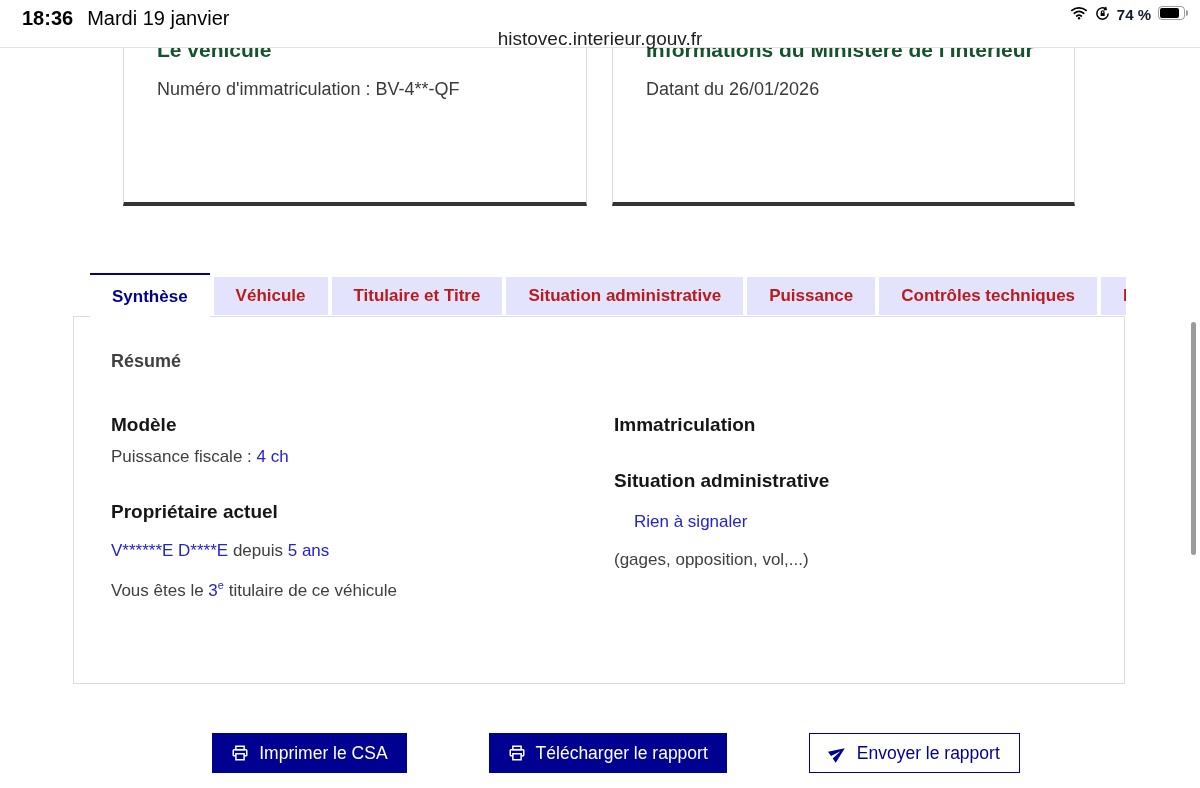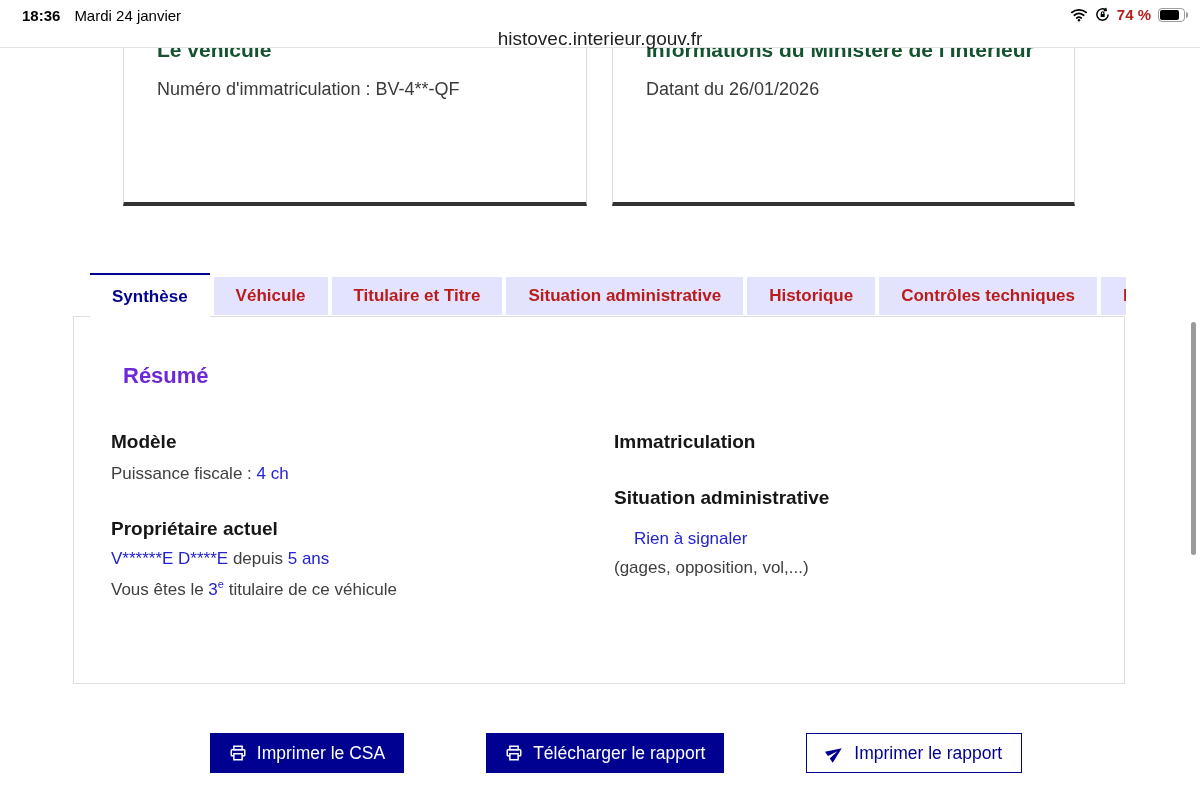--- a/index.html
+++ b/index.html
@@ -5,23 +5,23 @@
   html,body{margin:0;padding:0;background:#fff;}
   #screen{
     position:relative;width:1200px;height:788px;overflow:hidden;background:#fff;
     font-family:"Liberation Sans",sans-serif;color:#1a1a1a;
   }
   
   .toolbar{
     position:absolute;top:0;left:0;right:0;height:47px;background:#ffffff;
     border-bottom:1px solid #e4e4e6;z-index:10;
   }
-  .status-left{position:absolute;left:22px;top:7px;font-size:15px;color:#000;display:flex;gap:14px;align-items:center;}
+  .status-left{position:absolute;left:22px;top:7px;font-size:20px;color:#000;display:flex;gap:14px;align-items:center;}
   .status-time{font-weight:bold;}
-  .status-right{position:absolute;right:12px;top:6px;display:flex;align-items:center;gap:7px;font-size:15px;color:#b91c1c;font-weight:bold;}
+  .status-right{position:absolute;right:12px;top:6px;display:flex;align-items:flex-start;gap:7px;font-size:15px;color:#0f172a;font-weight:bold;}
   .status-right svg{display:block;}
   .battery{position:relative;width:25px;height:12px;border:1px solid rgba(0,0,0,.38);border-radius:4px;margin-right:3px;}
   .battery-level{position:absolute;top:1px;left:1px;bottom:1px;width:74%;background:#000;border-radius:2px;}
   .battery-cap{position:absolute;right:-4px;top:3px;width:2.5px;height:6px;background:rgba(0,0,0,.38);border-radius:0 2px 2px 0;}
   .url-bar{position:absolute;top:28px;left:0;right:0;text-align:center;font-size:19px;color:#1f1f22;}
   
   .cards-row{position:absolute;left:123px;top:20px;display:flex;gap:25px;z-index:1;}
   .card{box-sizing:border-box;width:464px;height:186px;background:#fff;
     border:1px solid #dcdcdc;border-bottom:4px solid #333;padding:14px 28px 0 33px;}
   .card:last-child{width:463px;}
@@ -29,28 +29,28 @@
   .card-line{font-size:18px;color:#3a3a3a;margin-top:14px;}
   
   .tablist{position:absolute;left:90px;top:273px;width:1036px;height:45px;display:flex;gap:4px;
     overflow:hidden;white-space:nowrap;z-index:3;}
   .tab{flex:0 0 auto;box-sizing:border-box;height:38px;margin-top:4px;background:#e3e3fd;
     color:#b91c1c;font-weight:bold;font-size:17px;padding:0 22px;display:flex;align-items:center;cursor:pointer;}
   .tab.active{height:45px;margin-top:0;background:#fff;color:#000091;border-top:2px solid #000091;}
   
   .panel{position:absolute;left:73px;top:316px;width:1052px;height:368px;box-sizing:border-box;
     background:#fff;border:1px solid #ddd;padding:34px 30px 0 37px;z-index:2;}
-  .panel-heading{font-size:22px;font-weight:bold;color:#6d28d9;margin:12px;}
+  .panel-heading{font-size:18px;font-weight:bold;color:#404040;margin:0;}
   .columns{display:flex;margin-top:42px;}
   .col-left{width:503px;flex:0 0 auto;}
   .col-right{flex:1;}
   .section-heading{font-size:19px;font-weight:bold;color:#161616;margin:0;}
   .line{font-size:17px;color:#3f3f3f;}
   .blue{color:#2323d0;}
-  .mt20{margin-top:20px;} .mt10{margin-top:11px;} .mt34{margin-top:34px;} .mt5{margin-top:9px;}
+  .mt20{margin-top:20px;} .mt10{margin-top:11px;} .mt34{margin-top:34px;} .mt5{margin-top:18px;}
   .indent{padding-left:20px;}
   sup{font-size:11px;}
   
   .actions{position:absolute;top:733px;left:16px;width:100%;display:flex;justify-content:center;gap:82px;z-index:1;}
   .btn{box-sizing:border-box;height:40px;display:flex;align-items:center;gap:10px;padding:0 19px;
     font-family:inherit;font-size:17.5px;cursor:pointer;border:none;}
   .btn-primary{background:#000091;color:#fff;}
   .btn-secondary{background:#fff;color:#000091;border:1px solid #000091;}
   .btn svg{display:block;}
   
@@ -71,21 +71,21 @@
       <div class="card-title">Informations du Ministère de l'Intérieur</div>
       <div class="card-line">Datant du 26/01/2026</div>
     </div>
   </div>
 
   <div class="tablist">
     <div class="tab active">Synthèse</div>
     <div class="tab">Véhicule</div>
     <div class="tab">Titulaire et Titre</div>
     <div class="tab">Situation administrative</div>
-    <div class="tab">Historique</div>
+    <div class="tab">Puissance</div>
     <div class="tab">Contrôles techniques</div>
     <div class="tab">Kil</div>
   </div>
 
   <div class="panel">
     <h2 class="panel-heading">Résumé</h2>
 
     <div class="columns">
       <div class="col-left">
         <h3 class="section-heading">Modèle</h3>
@@ -128,30 +128,30 @@
       </span>
       <span>Télécharger le rapport</span>
     </button>
 
     <button class="btn btn-secondary">
       <span>
         <svg width="18" height="18" viewBox="0 0 24 24" fill="currentColor" style="transform:rotate(-35deg)">
           <path d="M2 21l21-9L2 3v7l14 2L2 14z"></path>
         </svg>
       </span>
-      <span>Imprimer le rapport</span>
+      <span>Envoyer le rapport</span>
     </button>
   </div>
 
   <div class="scrollbar"></div>
 
   <div class="toolbar">
     <div class="status-left">
       <span class="status-time">18:36</span>
-      <span>Mardi 24 janvier</span>
+      <span>Mardi 19 janvier</span>
     </div>
     <div class="status-right">
       <span>
         <svg width="18" height="14" viewBox="0 0 24 18" fill="none" stroke="#000" stroke-width="2.4" stroke-linecap="round">
           <path d="M2.5 5.5a15 15 0 0 1 19 0"></path>
           <path d="M5.8 9.3a10 10 0 0 1 12.4 0"></path>
           <path d="M9 13a5.2 5.2 0 0 1 6 0"></path>
           <circle cx="12" cy="16" r="1.6" fill="#000" stroke="none"></circle>
         </svg>
       </span>

